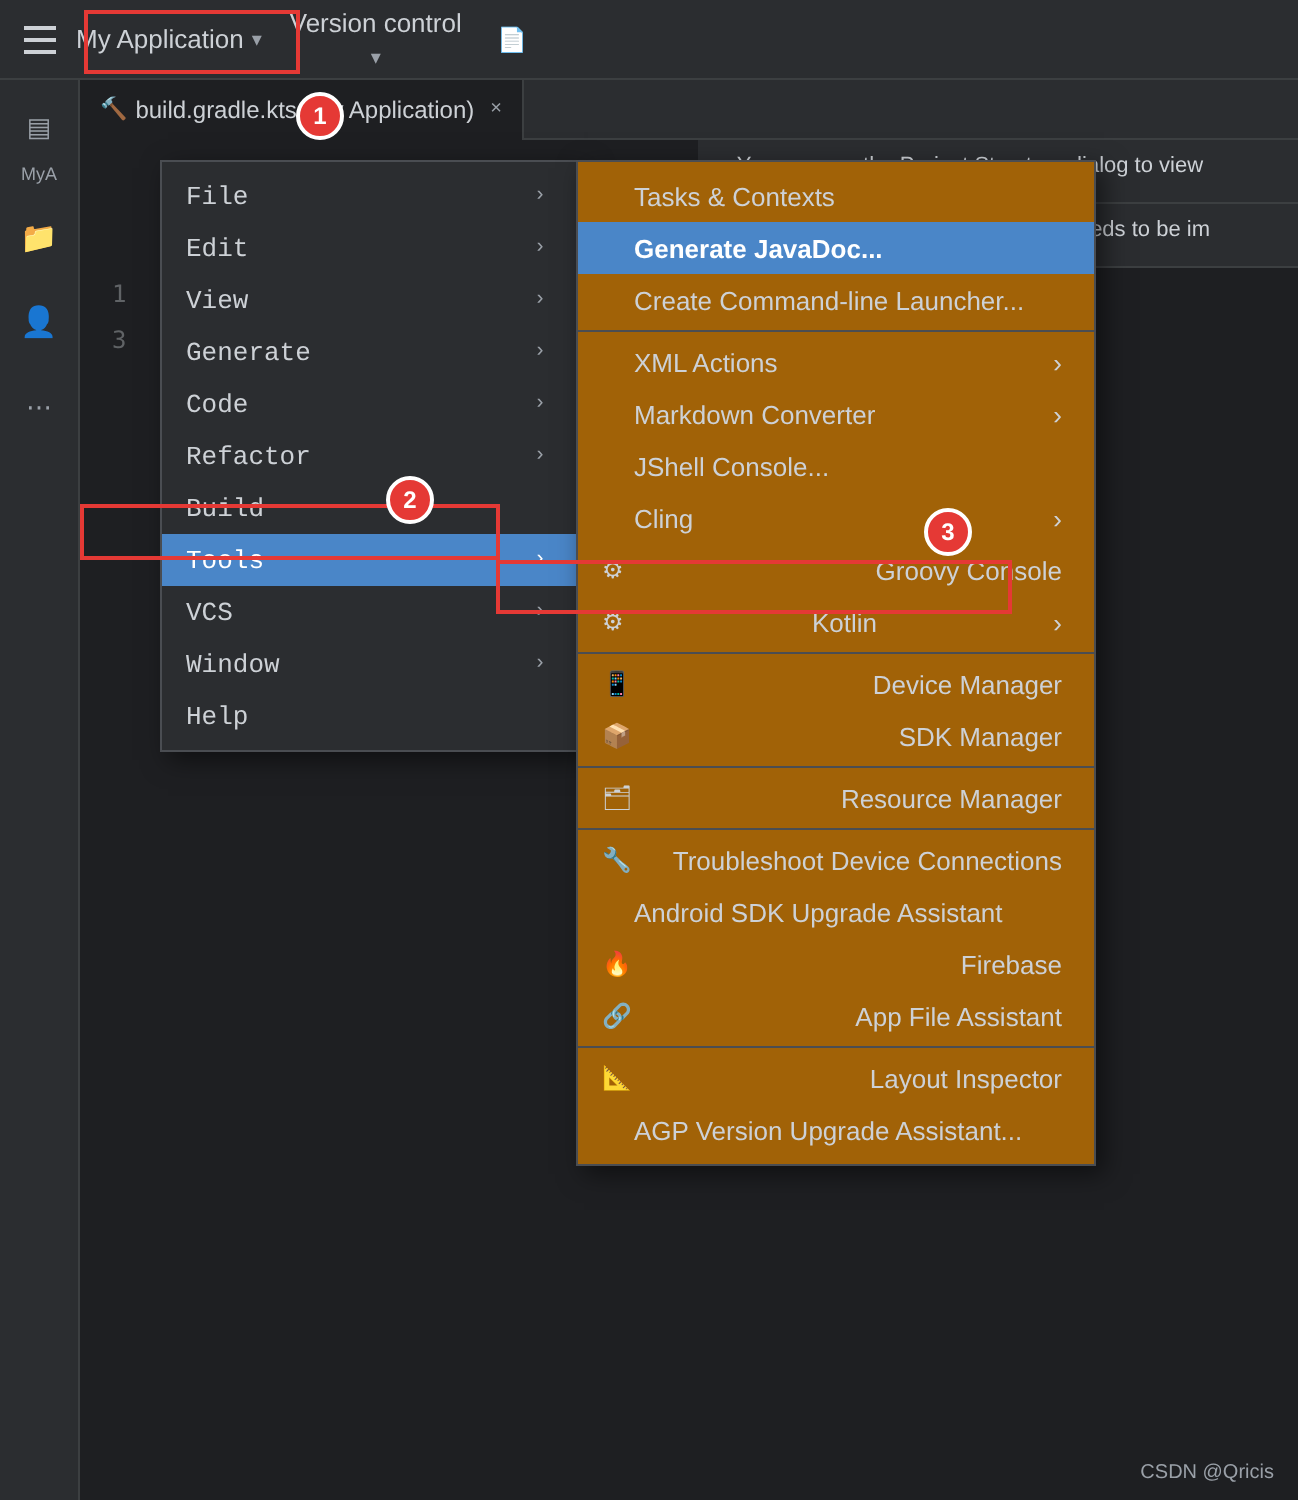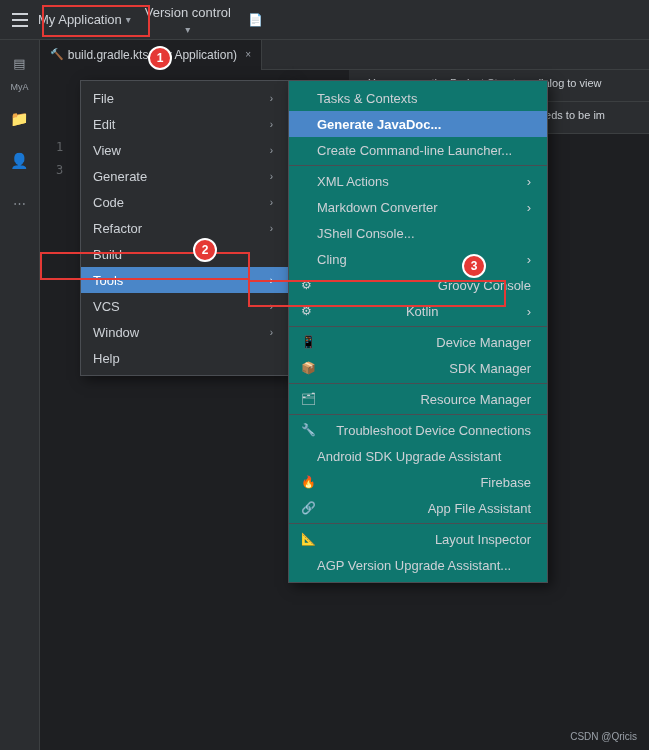--- a/index.html
+++ b/index.html
@@ -166,35 +166,36 @@
     }
     .menu-item {
       display: flex;
       align-items: center;
       justify-content: space-between;
       padding: 4px 16px 4px 12px;
       cursor: pointer;
       color: #cdd1d6;
       font-size: 13px;
       height: 26px;
+      font-family: Liberation Mono, monospace;
     }
     .menu-item:hover, .menu-item.active {
       background: #4a86c8;
       color: #fff;
     }
     .menu-item .chevron-right { font-size: 10px; color: #9aa0a8; }
     .menu-item.active .chevron-right { color: #fff; }
 
     
     .tools-submenu {
       position: absolute;
       top: 40px;
       left: 248px;
       width: 260px;
-      background: #0f766e;
+      background: #a16207;
       border: 1px solid #4a4d52;
       box-shadow: 4px 4px 12px rgba(0,0,0,0.5);
       z-index: 102;
       padding: 4px 0;
     }
     .submenu-item {
       display: flex;
       align-items: center;
       justify-content: space-between;
       padding: 4px 16px 4px 12px;

